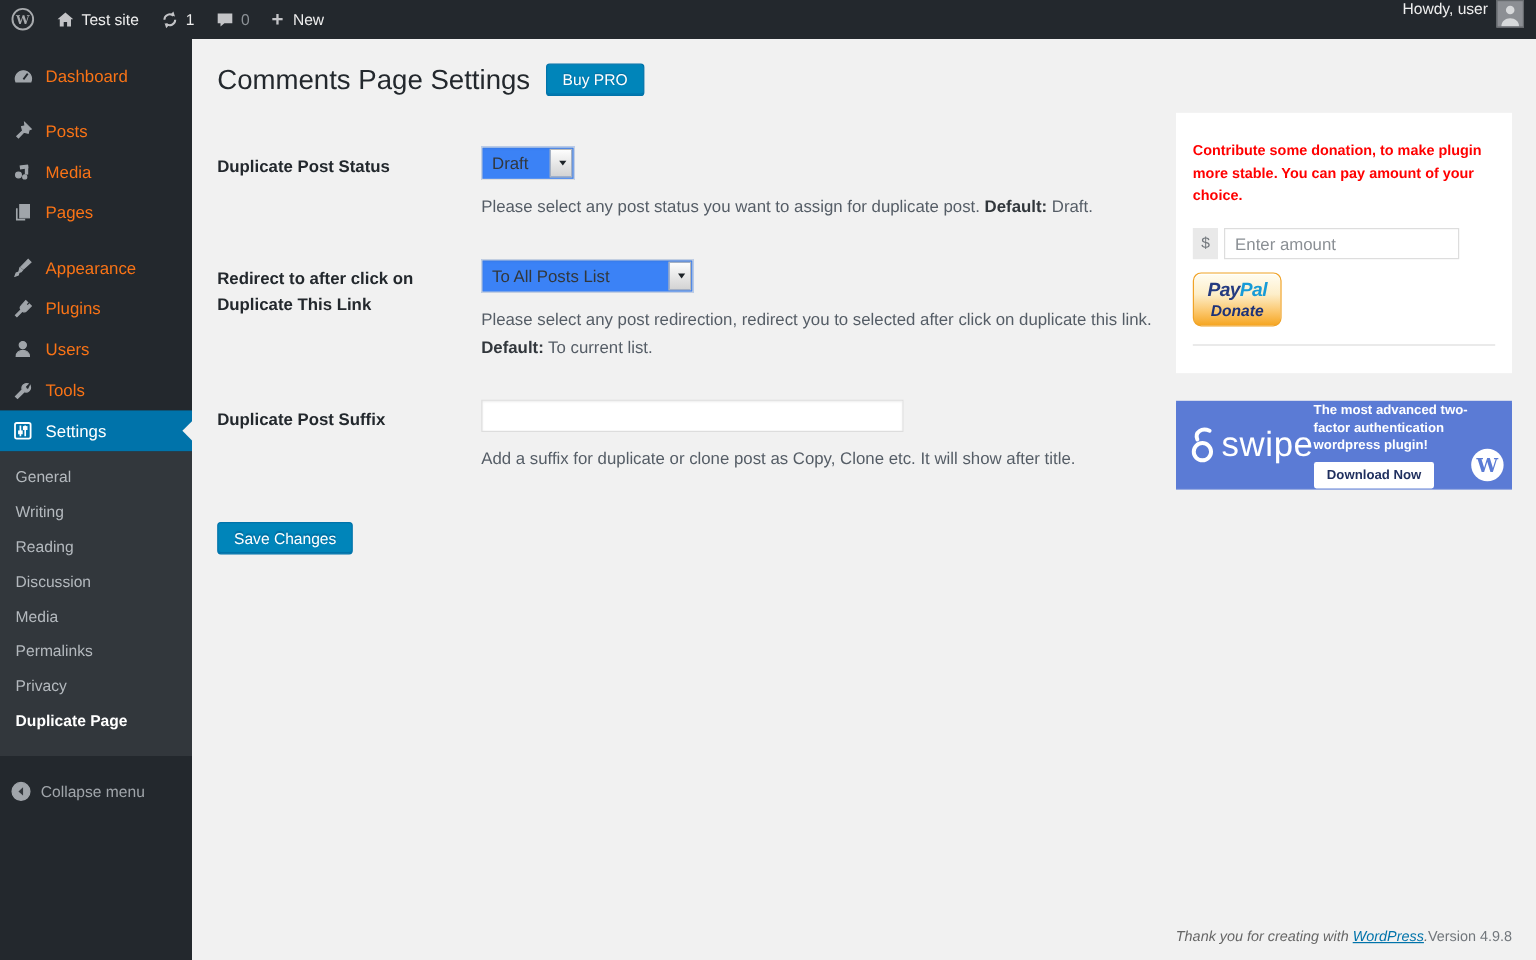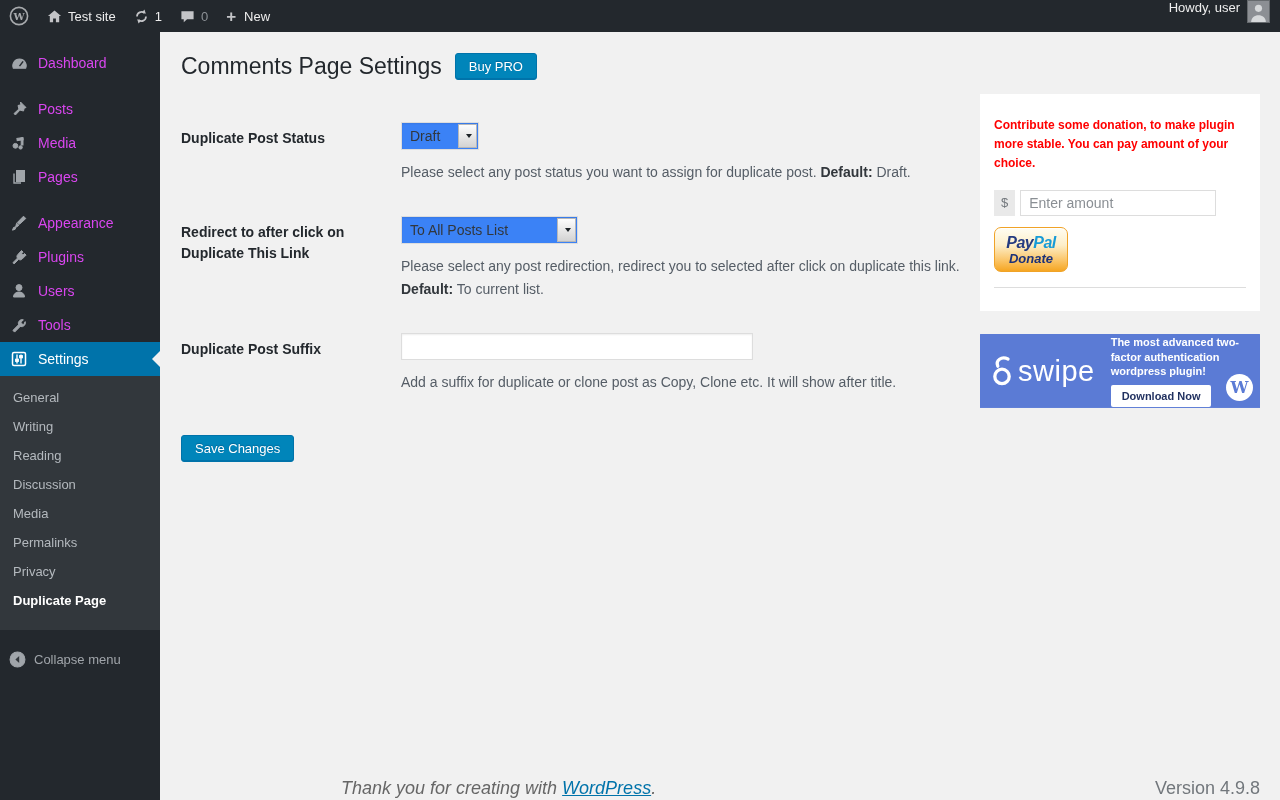--- a/index.html
+++ b/index.html
@@ -12,21 +12,21 @@
   .ab-left, .ab-right { display:flex; align-items:center; height:100%; }
   .ab-item { display:flex; align-items:center; gap:6px; padding:0 9px; height:100%; color:#eee; cursor:pointer; }
   .ab-item svg { display:block; }
   .ab-count-dim { color:#8c9196; }
   .ab-plus { font-size:17px; font-weight:bold; line-height:1; color:#c3c4c7; margin-right:2px;}
   .howdy { display:flex; gap:7px; padding:0 10px; height:100%; cursor:pointer; }
   .avatar { width:23px; height:23px; background:#8c8f94; border:1px solid #666a6e; display:flex; align-items:flex-end; justify-content:center; overflow:hidden; }
 
   
   .sidebar { position:fixed; top:32px; left:0; width:160px; bottom:0; background:#23282d; font-size:14px; }
-  .menu-item { display:flex; align-items:center; padding:8px 8px 8px 9px; color:#d946ef; cursor:pointer; min-height:34px; }
+  .menu-item { display:flex; align-items:center; padding:8px 8px 8px 9px; color:#f97316; cursor:pointer; min-height:34px; }
   .menu-item .mi-icon { width:20px; height:17px; display:flex; align-items:center; justify-content:center; }
   .menu-item .mi-label { margin-left:9px; }
   .gap-before { margin-top:12px; }
   .menu-item.current { background:#0073aa; color:#fff; position:relative; }
   .menu-item.current::after { content:""; position:absolute; right:0; top:50%; transform:translateY(-50%);
     border:8px solid transparent; border-right:8px solid #f1f1f1; }
   .submenu { background:#32373c; padding:7px 0 15px; }
   .submenu-item { padding:7px 12px 7px 13px; color:#b4b9be; font-size:13px; cursor:pointer; }
   .submenu-item.current { color:#fff; font-weight:bold; }
   .collapse-item { display:flex; align-items:center; gap:8px; padding:8px 9px; margin-top:13px; color:#a0a5aa; font-size:13px; cursor:pointer; }
@@ -83,31 +83,31 @@
   .donate-divider { border-top:1px solid #ddd; margin-top:15px; height:12px; }
 
   .banner { margin-top:23px; width:280px; height:74px; background:#5b7bd5; position:relative;
     display:flex; align-items:center; padding:0 10px; overflow:hidden; cursor:pointer;
     background-image:
       linear-gradient(115deg, rgba(255,255,255,.05) 0 1px, transparent 1px 40px),
       linear-gradient(245deg, rgba(255,255,255,.05) 0 1px, transparent 1px 34px),
       linear-gradient(0deg, rgba(255,255,255,.04) 0 1px, transparent 1px 22px); }
   .brand { display:flex; align-items:center; gap:4px; }
   .brand-name { color:#fff; font-size:29px; letter-spacing:.5px; }
-  .banner-right { margin-left:16px; width:158px; }
+  .banner-right { margin-left:0; width:158px; }
   .banner-text { color:#fff; font-weight:bold; font-size:11px; line-height:1.35; }
   .download-btn { display:inline-block; margin-top:6px; background:#fff; color:#1f2f5e; font-weight:bold;
     font-size:11px; padding:5px 11px; border-radius:2px; border:none; cursor:pointer; font-family:inherit; }
   .wp-mark { position:absolute; right:7px; bottom:7px; width:27px; height:27px; border-radius:50%;
     background:#fff; color:#5b7bd5; display:flex; align-items:center; justify-content:center;
     font-family:"DejaVu Serif",serif; font-weight:bold; font-size:16px; }
 
   
-  .footer { position:absolute; left:181px; right:20px; bottom:1px; display:flex; justify-content:space-between;
-    font-size:18px; color:#72777c; }
+  .footer { position:absolute; left:181px; right:20px; bottom:13px; display:flex; justify-content:flex-end;
+    font-size:12px; color:#72777c; }
   .thanks { font-style:italic; color:#666; }
   .thanks a { color:#0073aa; text-decoration:underline; font-style:italic; cursor:pointer; }
   .version { color:#72777c; }
 
   .icon-gray { fill:#a0a5aa; stroke:#a0a5aa; }
   .icon-white { fill:#fff; stroke:#fff; }
 </style>
 </head>
 <body>
 

